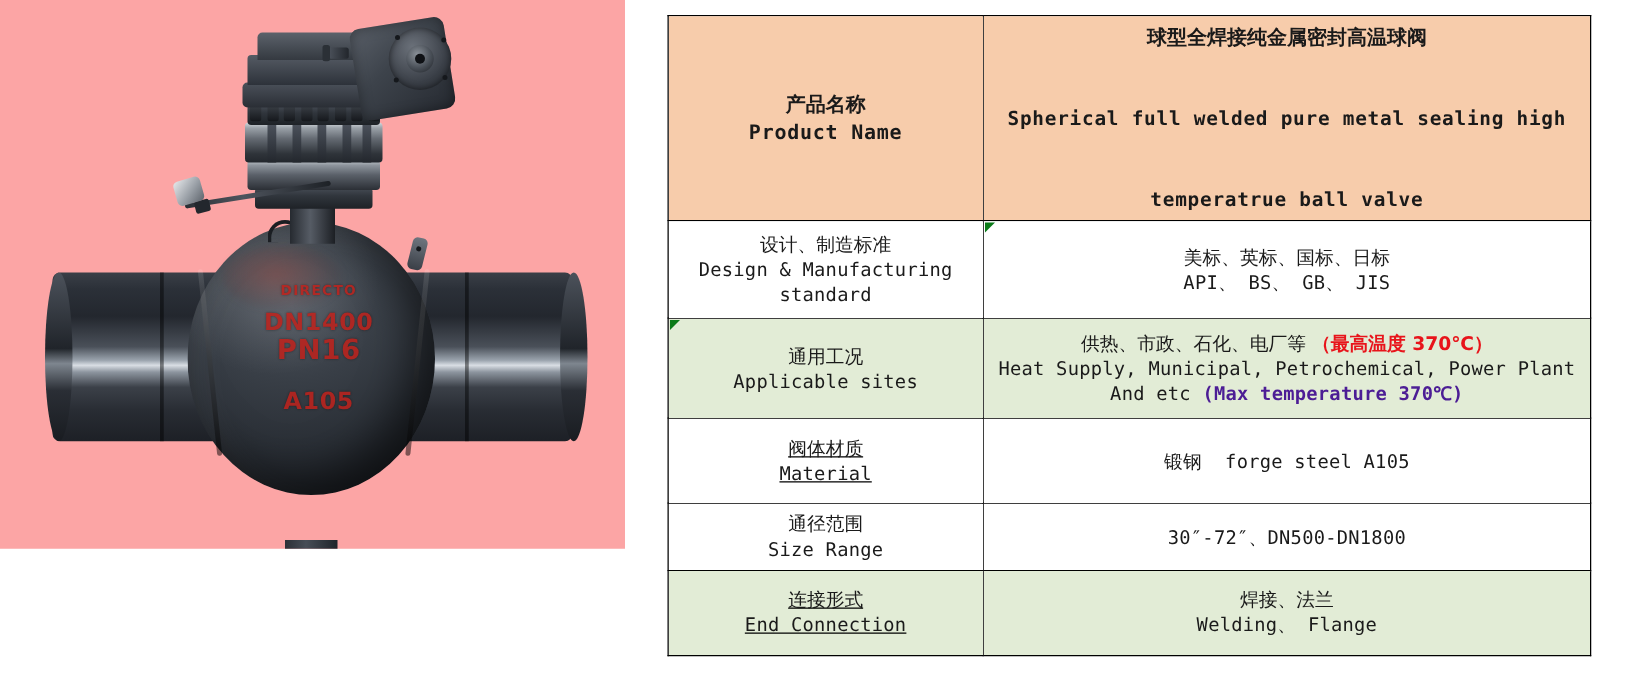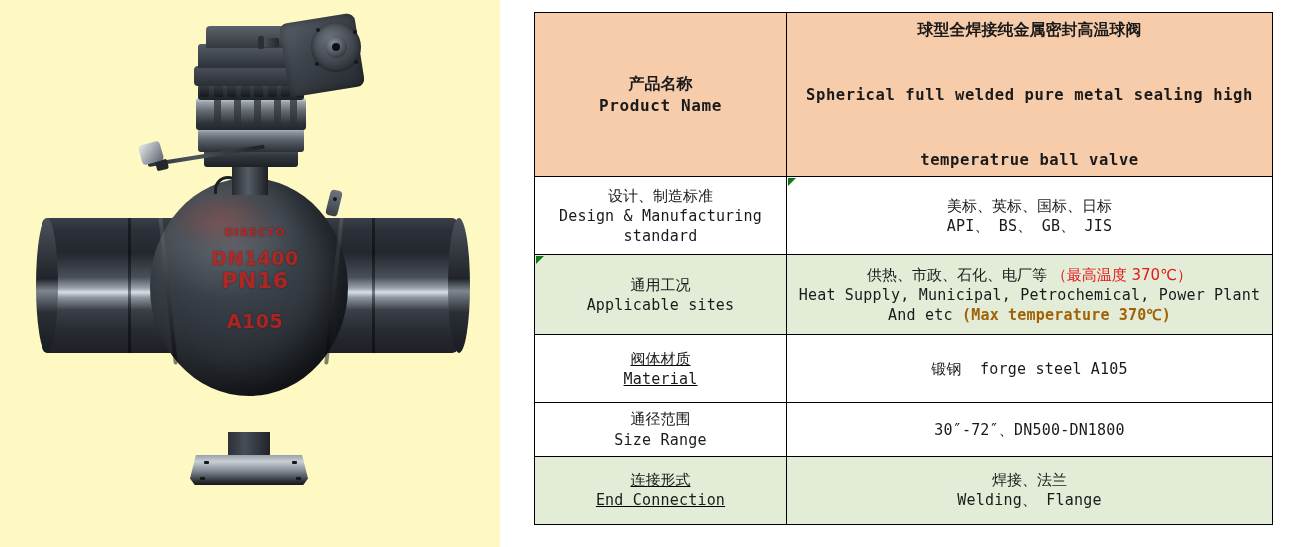--- a/index.html
+++ b/index.html
@@ -12,22 +12,22 @@
   .page {
     position: relative;
     width: 1305px; height: 547px;
     background: #ffffff;
   }
 
   
   .photo-pane {
     position: absolute;
     left: 0; top: 0;
-    width: 500px; height: 547px;
-    background: #fef9c3;
+    width: 500px; height: 439px;
+    background: #fca5a5;
     overflow: hidden;
   }
   .valve-stage {
     position: absolute;
     left: 0; top: 0;
     width: 500px; height: 547px;
   }
 
   
   .pipe {
@@ -338,24 +338,24 @@
     display: block;
     letter-spacing: .2px;
   }
   .row-header .cn { font-size: 16px; font-weight: 700; }
   .row-header .en { font-size: 16px; font-weight: 700; letter-spacing: .6px; }
   .row-header .value-cell .en { font-size: 15.5px; margin-top: 44px; }
 
   .val .cn, .val .en { font-weight: 400; }
   .red {
     color: #e8141b;
-    font-weight: 400;
+    font-weight: 700;
   }
   .red-mono {
-    color: #a16207;
+    color: #4c1d95;
     font-weight: 700;
     font-family: "DejaVu Sans Mono", monospace;
   }
   .note-flag {
     position: absolute;
     left: 1px; top: 1px;
     width: 0; height: 0;
     border-left: 8px solid #0a7a18;
     border-bottom: 8px solid transparent;
   }

